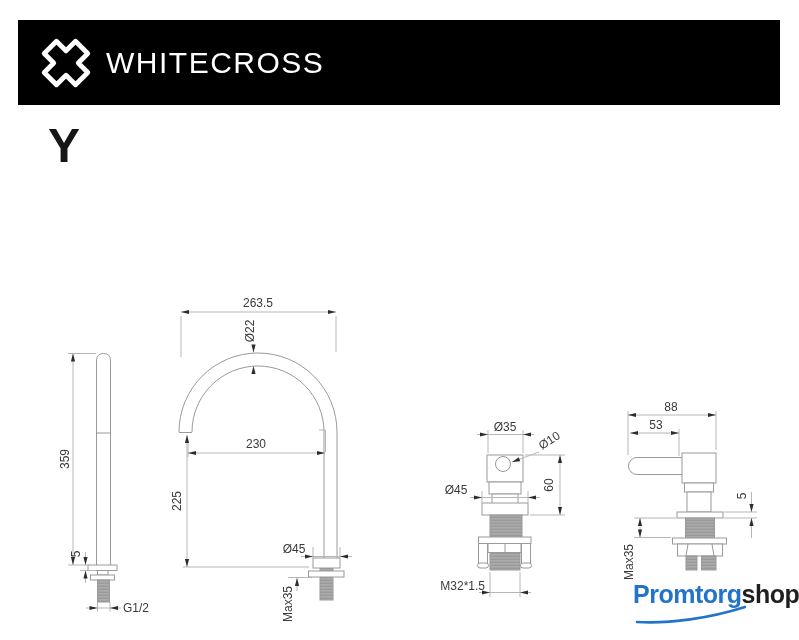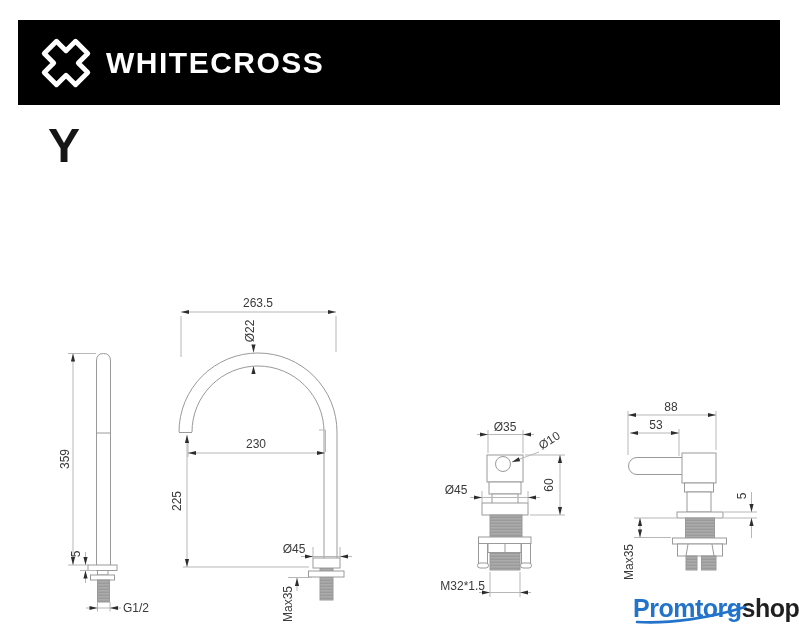--- a/index.html
+++ b/index.html
@@ -1,27 +1,27 @@
 <!DOCTYPE html>
 <html><head>
 <meta charset="utf-8">
 <style>
   html,body{margin:0;padding:0;background:#ffffff;}
   body{width:799px;height:640px;position:relative;overflow:hidden;
        font-family:"Liberation Sans",sans-serif;}
   .header-bar{position:absolute;left:18px;top:20px;width:762px;height:85px;
        background:#000;display:flex;align-items:center;}
-  .brand-name{color:#fff;font-size:30px;font-weight:bold;letter-spacing:1.5px;
+  .brand-name{color:#fff;font-size:30px;font-weight:normal;letter-spacing:1.5px;
        margin-left:14px;}
   .logo-icon{margin-left:22px;}
   .variant-label{position:absolute;left:48px;top:118px;font-size:48px;
        font-weight:bold;color:#161616;}
   .drawing-svg{position:absolute;left:0;top:0;}
   .watermark{position:absolute;left:628px;top:578px;width:165px;height:55px;}
-  .wm-text{position:absolute;left:5px;top:16px;font-size:25px;font-weight:bold;
+  .wm-text{position:absolute;left:5px;top:2px;font-size:25px;font-weight:bold;
        letter-spacing:-0.5px;white-space:nowrap;}
   .wm-blue{color:#2273c9;}
   .wm-dark{color:#1f1f1f;}
   svg text{font-family:"Liberation Sans",sans-serif;font-size:12px;fill:#3a3a3a;}
 </style>
 </head>
 <body>
 
 <div class="header-bar">
   <svg class="logo-icon" width="52" height="52" viewBox="-27 -27 54 54">

